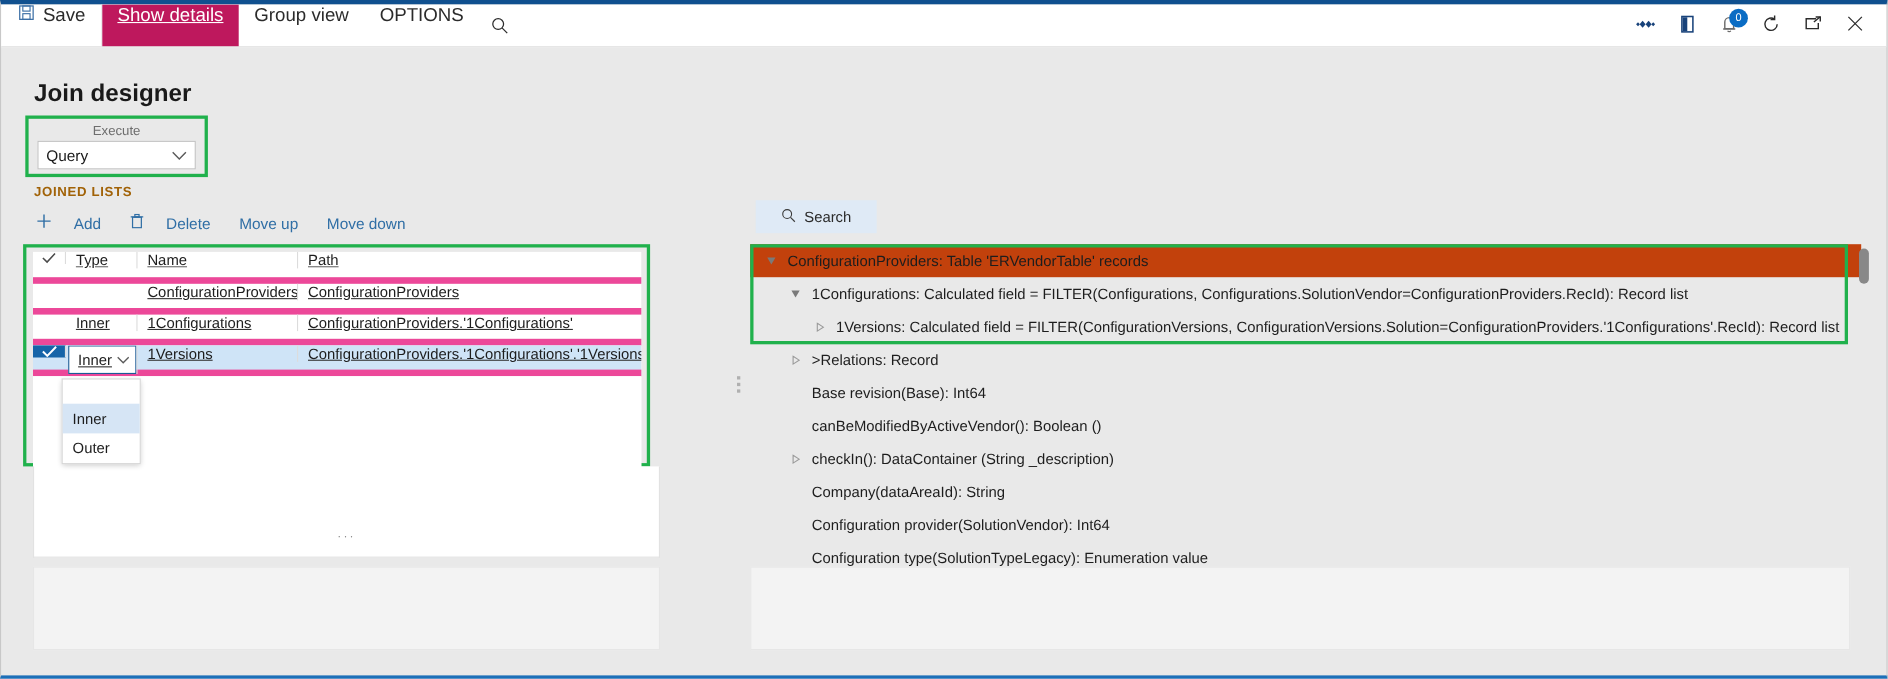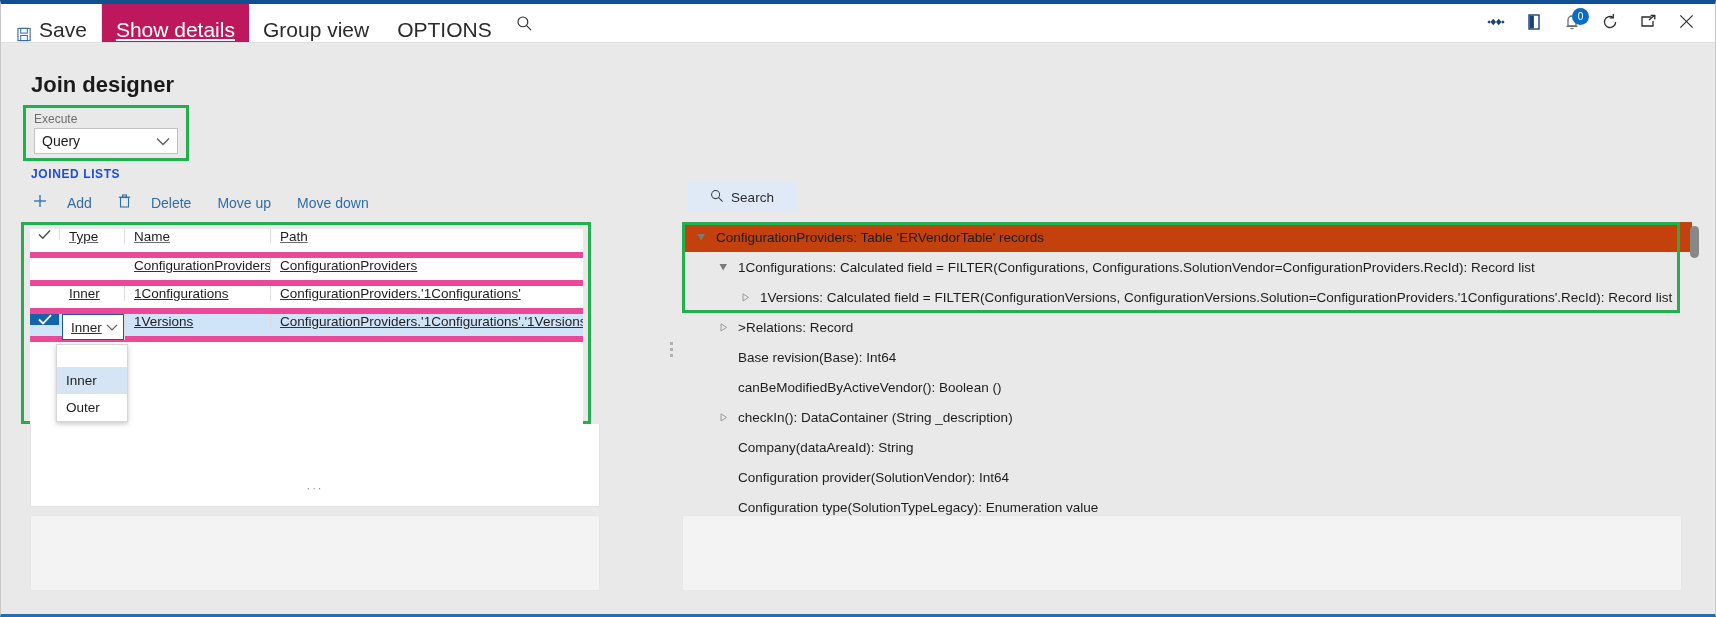--- a/index.html
+++ b/index.html
@@ -35,24 +35,24 @@
     top: 0; left: 0; right: 0;
     height: 38px;
     background: #ffffff;
     border-bottom: 1px solid #e0e0e0;
     display: flex;
     align-items: stretch;
   }
   .cmd-group-left { display: flex; align-items: stretch; }
   .cmd-btn {
     display: flex;
-    align-items: flex-end;
+    align-items: flex-start;
     gap: 7px;
     padding: 0 14px;
-    font-size: 21px;
+    font-size: 17px;
     color: #2b2b2b;
     cursor: default;
     white-space: nowrap;
   }
   .cmd-btn.first { padding-left: 16px; border-right: 1px solid #e6e6e6; }
   .cmd-btn.active {
     background: #be185d;
     color: #ffffff;
     text-decoration: underline;
   }
@@ -99,20 +99,21 @@
   .greenbox { border: 3px solid #20b14c; box-sizing: border-box; }
 
   .execute-wrap {
     position: absolute;
     left: 22px;
     top: 101px;
     width: 166px;
     height: 56px;
     padding: 4px 8px 6px 8px;
     box-sizing: border-box;
+    text-align: center;
   }
   .field-label {
     font-size: 12px;
     color: #6e6e6e;
     margin-bottom: 2px;
     line-height: 14px;
   }
   .combo {
     position: relative;
     height: 26px;
@@ -133,21 +134,21 @@
   }
 
   
   .section-head {
     position: absolute;
     left: 30px;
     top: 163px;
     font-size: 12px;
     font-weight: bold;
     letter-spacing: 0.6px;
-    color: #1d4ed8;
+    color: #a16207;
   }
   .toolbar {
     position: absolute;
     left: 32px;
     top: 190px;
     display: flex;
     align-items: center;
     gap: 26px;
     font-size: 14px;
     color: #2f6ea5;

